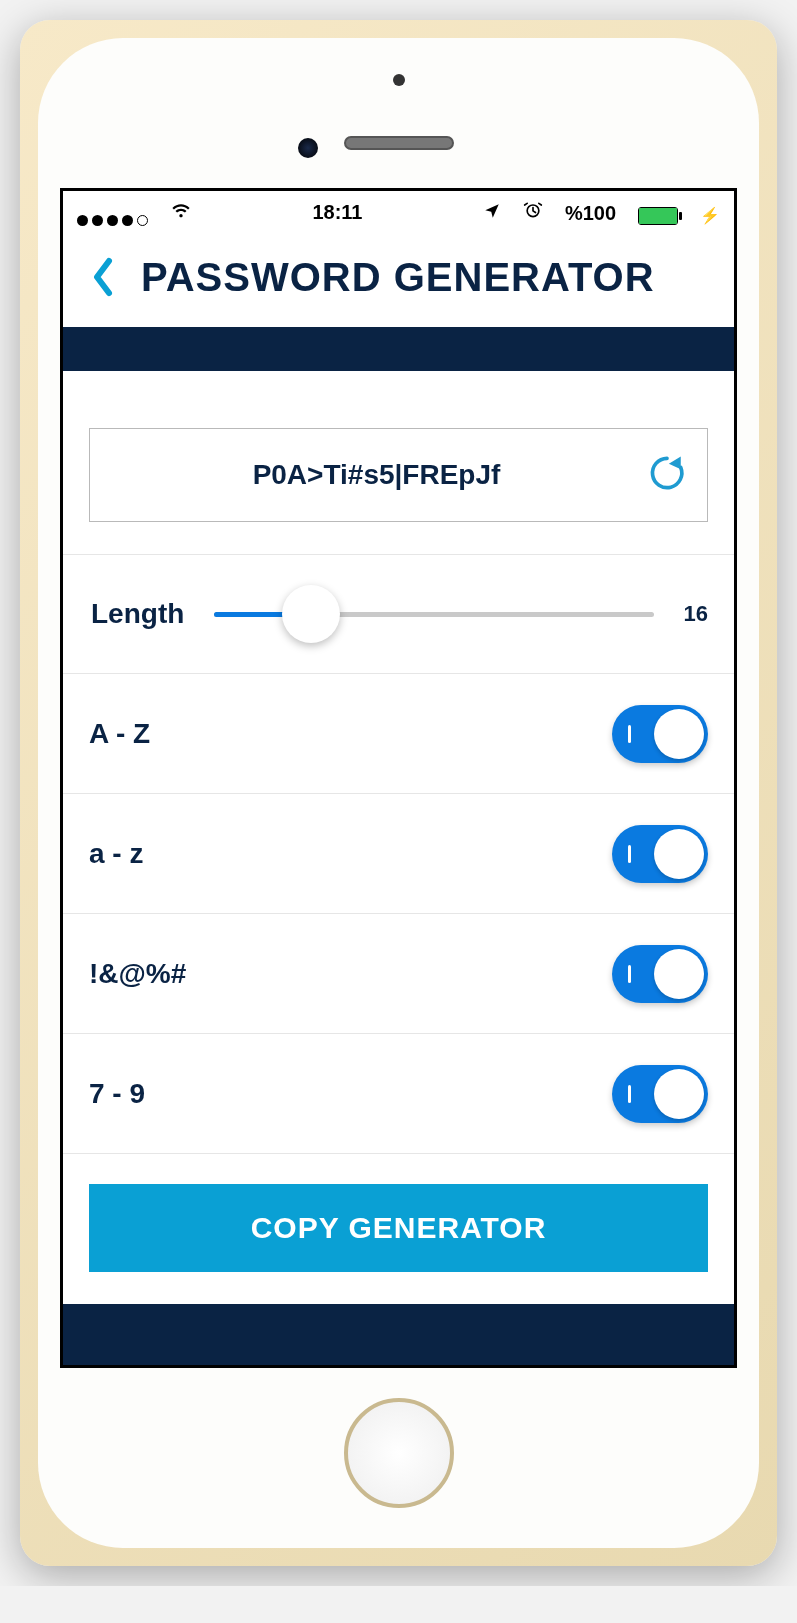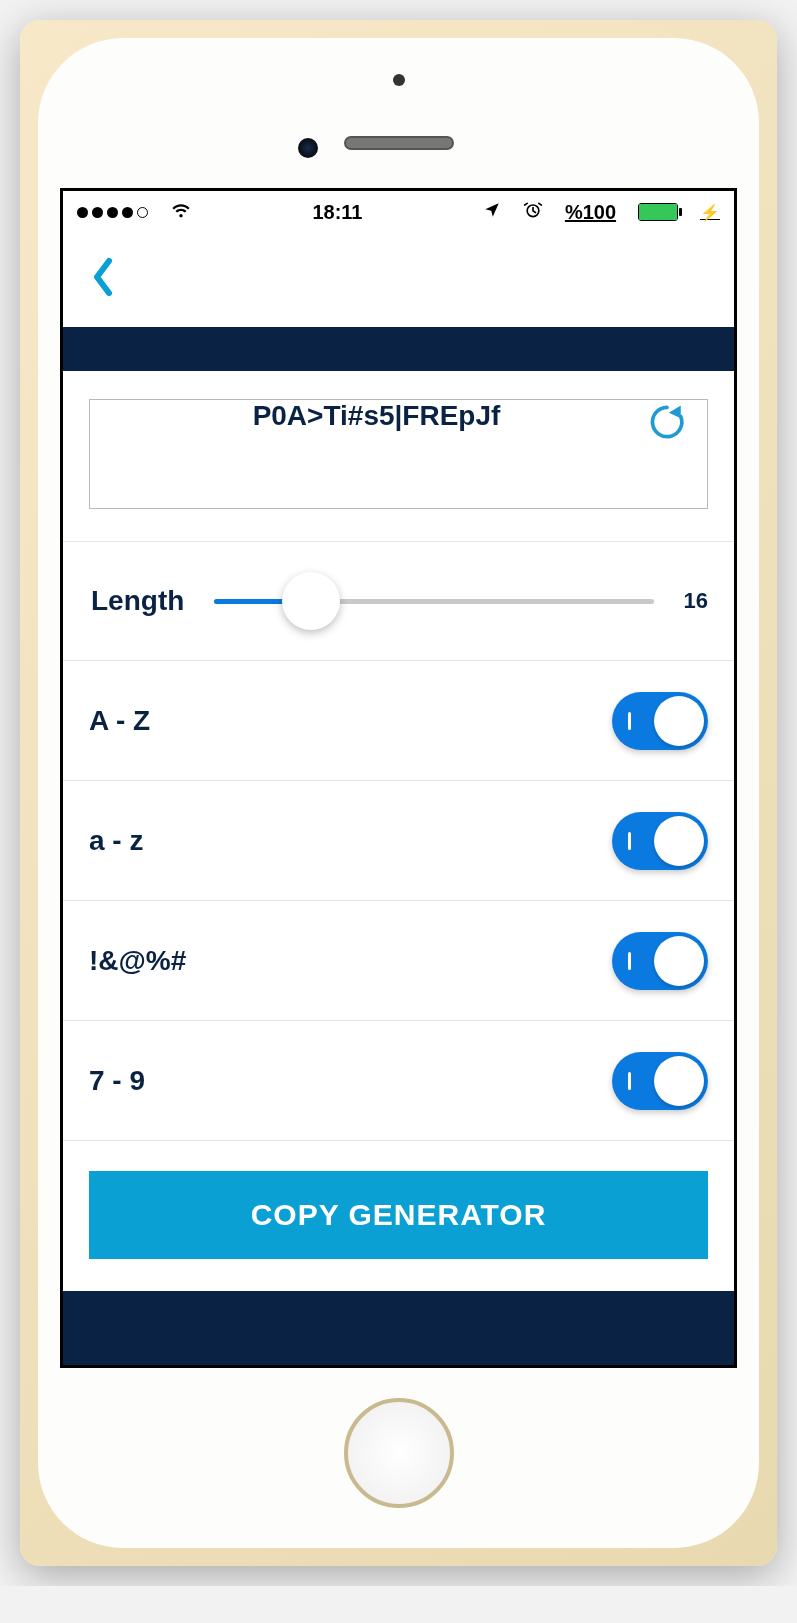--- a/index.html
+++ b/index.html
@@ -6,21 +6,21 @@
   body {
     font-family: -apple-system, "Helvetica Neue", Arial, sans-serif;
     background: #f2f2f2;
     display: flex;
     justify-content: center;
     padding: 20px 0;
   }
   .phone-frame {
     width: 757px;
     background: linear-gradient(135deg, #f7e9c8, #e8d9b0);
-    border-radius: 20px;
+    border-radius: 30px;
     padding: 18px;
     box-shadow: 0 10px 40px rgba(0,0,0,0.3);
     position: relative;
   }
   .phone-inner {
     background: #fdfdfb;
     border-radius: 85px;
     padding: 80px 22px 40px 22px;
     position: relative;
   }
@@ -73,21 +73,21 @@
     height: 42px;
     display: flex;
     align-items: center;
     justify-content: space-between;
     padding: 0 14px;
     font-size: 20px;
     font-weight: 600;
     color: #000;
     background: #fff;
   }
-  .status-left, .status-right { display:flex; align-items:center; gap:22px;text-decoration:underline; }
+  .status-left, .status-right { display:flex; align-items:flex-end; gap:22px; }
   .signal-dots { display:flex; gap:4px; }
   .signal-dots span { width:11px; height:11px; border-radius:50%; background:#000; }
   .signal-dots span.empty { background:#fff; border:1.5px solid #000; }
   .wifi-icon svg { width:22px; height:22px; }
   .battery {
     width:40px; height:18px; border:1.8px solid #000; border-radius:3px; position:relative;
     display:flex; align-items:center;
   }
   .battery::after{
     content:""; position:absolute; right:-5px; top:4px; width:3px; height:8px;
@@ -108,23 +108,24 @@
   .back-chevron svg { width:24px; height:40px; }
   .nav-title {
     font-size:40px; font-weight:800; letter-spacing:1px;
     color:#0a2344;
   }
   .dark-bar { background:#0a2344; height:44px; }
   
   .pw-section { padding: 28px 26px 0 26px; background:#fff; }
   .pw-box {
     border:1.5px solid #b9b9b9;
-    display:flex; justify-content:space-between;
+    display:flex; align-items:center; justify-content:space-between;
     padding: 0 18px;
-    height: 110px;
+    height: 94px;
+    margin-top: 29px;
   }
   .pw-text { font-size:28px; font-weight:700; color:#0a2344; flex:1; text-align:center; }
   .refresh-icon { width:44px; height:44px; }
   
   .rows { background:#fff; }
   .row {
     display:flex; align-items:center; justify-content:space-between;
     padding: 0 26px;
     height: 120px;
     border-bottom:1px solid #e6e6e6;
@@ -214,20 +215,21 @@
           <span class="bolt">⚡</span>
         </div>
       </div>
 
       <div class="nav-header">
         <div class="back-chevron">
           <svg viewBox="0 0 24 40">
             <polyline points="18,4 6,20 18,36" fill="none" stroke="#0aa0d4" stroke-width="6" stroke-linecap="round" stroke-linejoin="round"></polyline>
           </svg>
         </div>
+        <div class="nav-title">PASSWORD GENERATOR</div>
       </div>
 
       <div class="dark-bar"></div>
 
       <div class="pw-section">
         <div class="pw-box">
           <div class="pw-text">P0A&gt;Ti#s5|FREpJf</div>
           <div>
             <svg class="refresh-icon" viewBox="0 0 48 48">
               <path d="M24 8a16 16 0 1 0 15 10" fill="none" stroke="#1f9bd1" stroke-width="4" stroke-linecap="round"></path>

